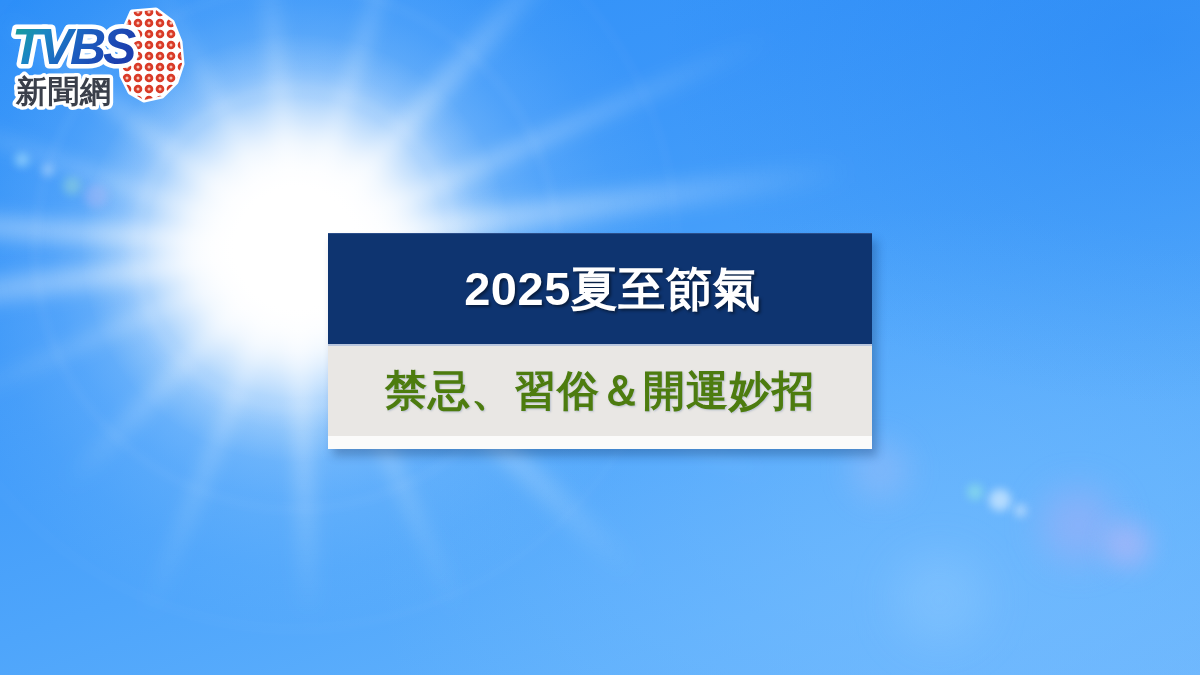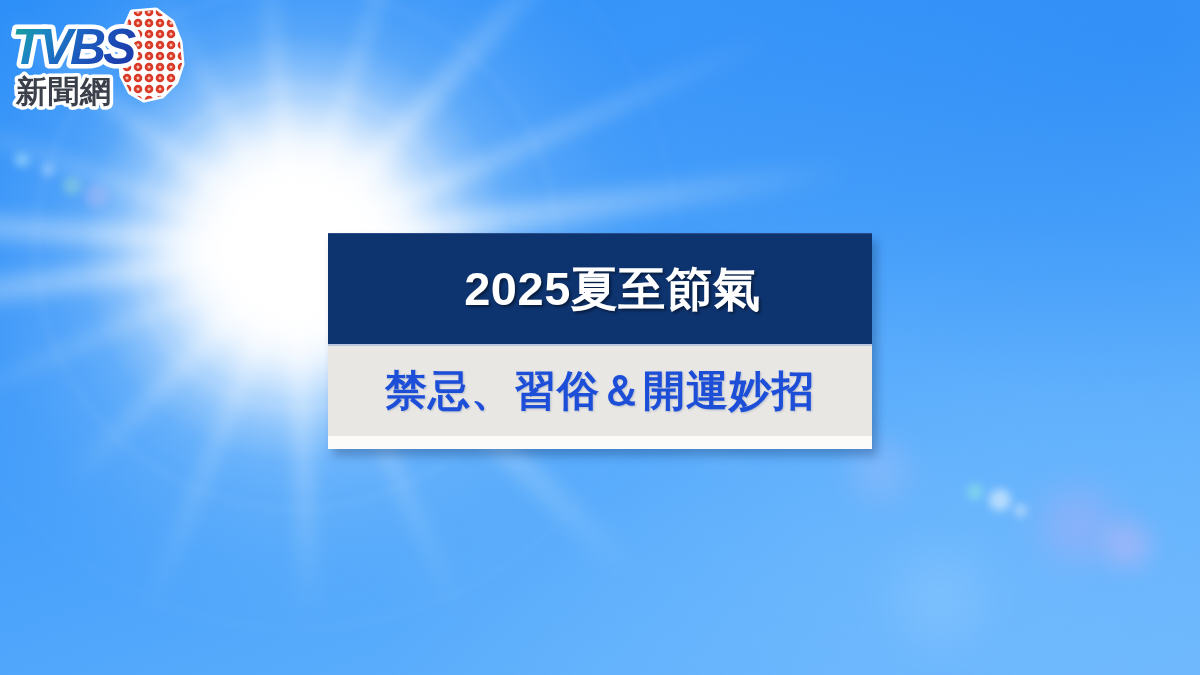--- a/index.html
+++ b/index.html
@@ -115,21 +115,21 @@
   }
   .card-bottom {
     background: #e9e7e4;
     height: 90px;
     display: flex;
     align-items: center;
     justify-content: center;
     border-top: 2px solid #b9c6dd;
   }
   .card-bottom-text {
-    color: #1d4ed8;
+    color: #4d7c0f;
     font-size: 42px;
     font-weight: bold;
     letter-spacing: 1px;
     text-shadow: 1px 1px 2px rgba(120,140,175,0.45);
     white-space: nowrap;
   }
   .card-foot {
     background: #fbfbfa;
     height: 13px;
   }

